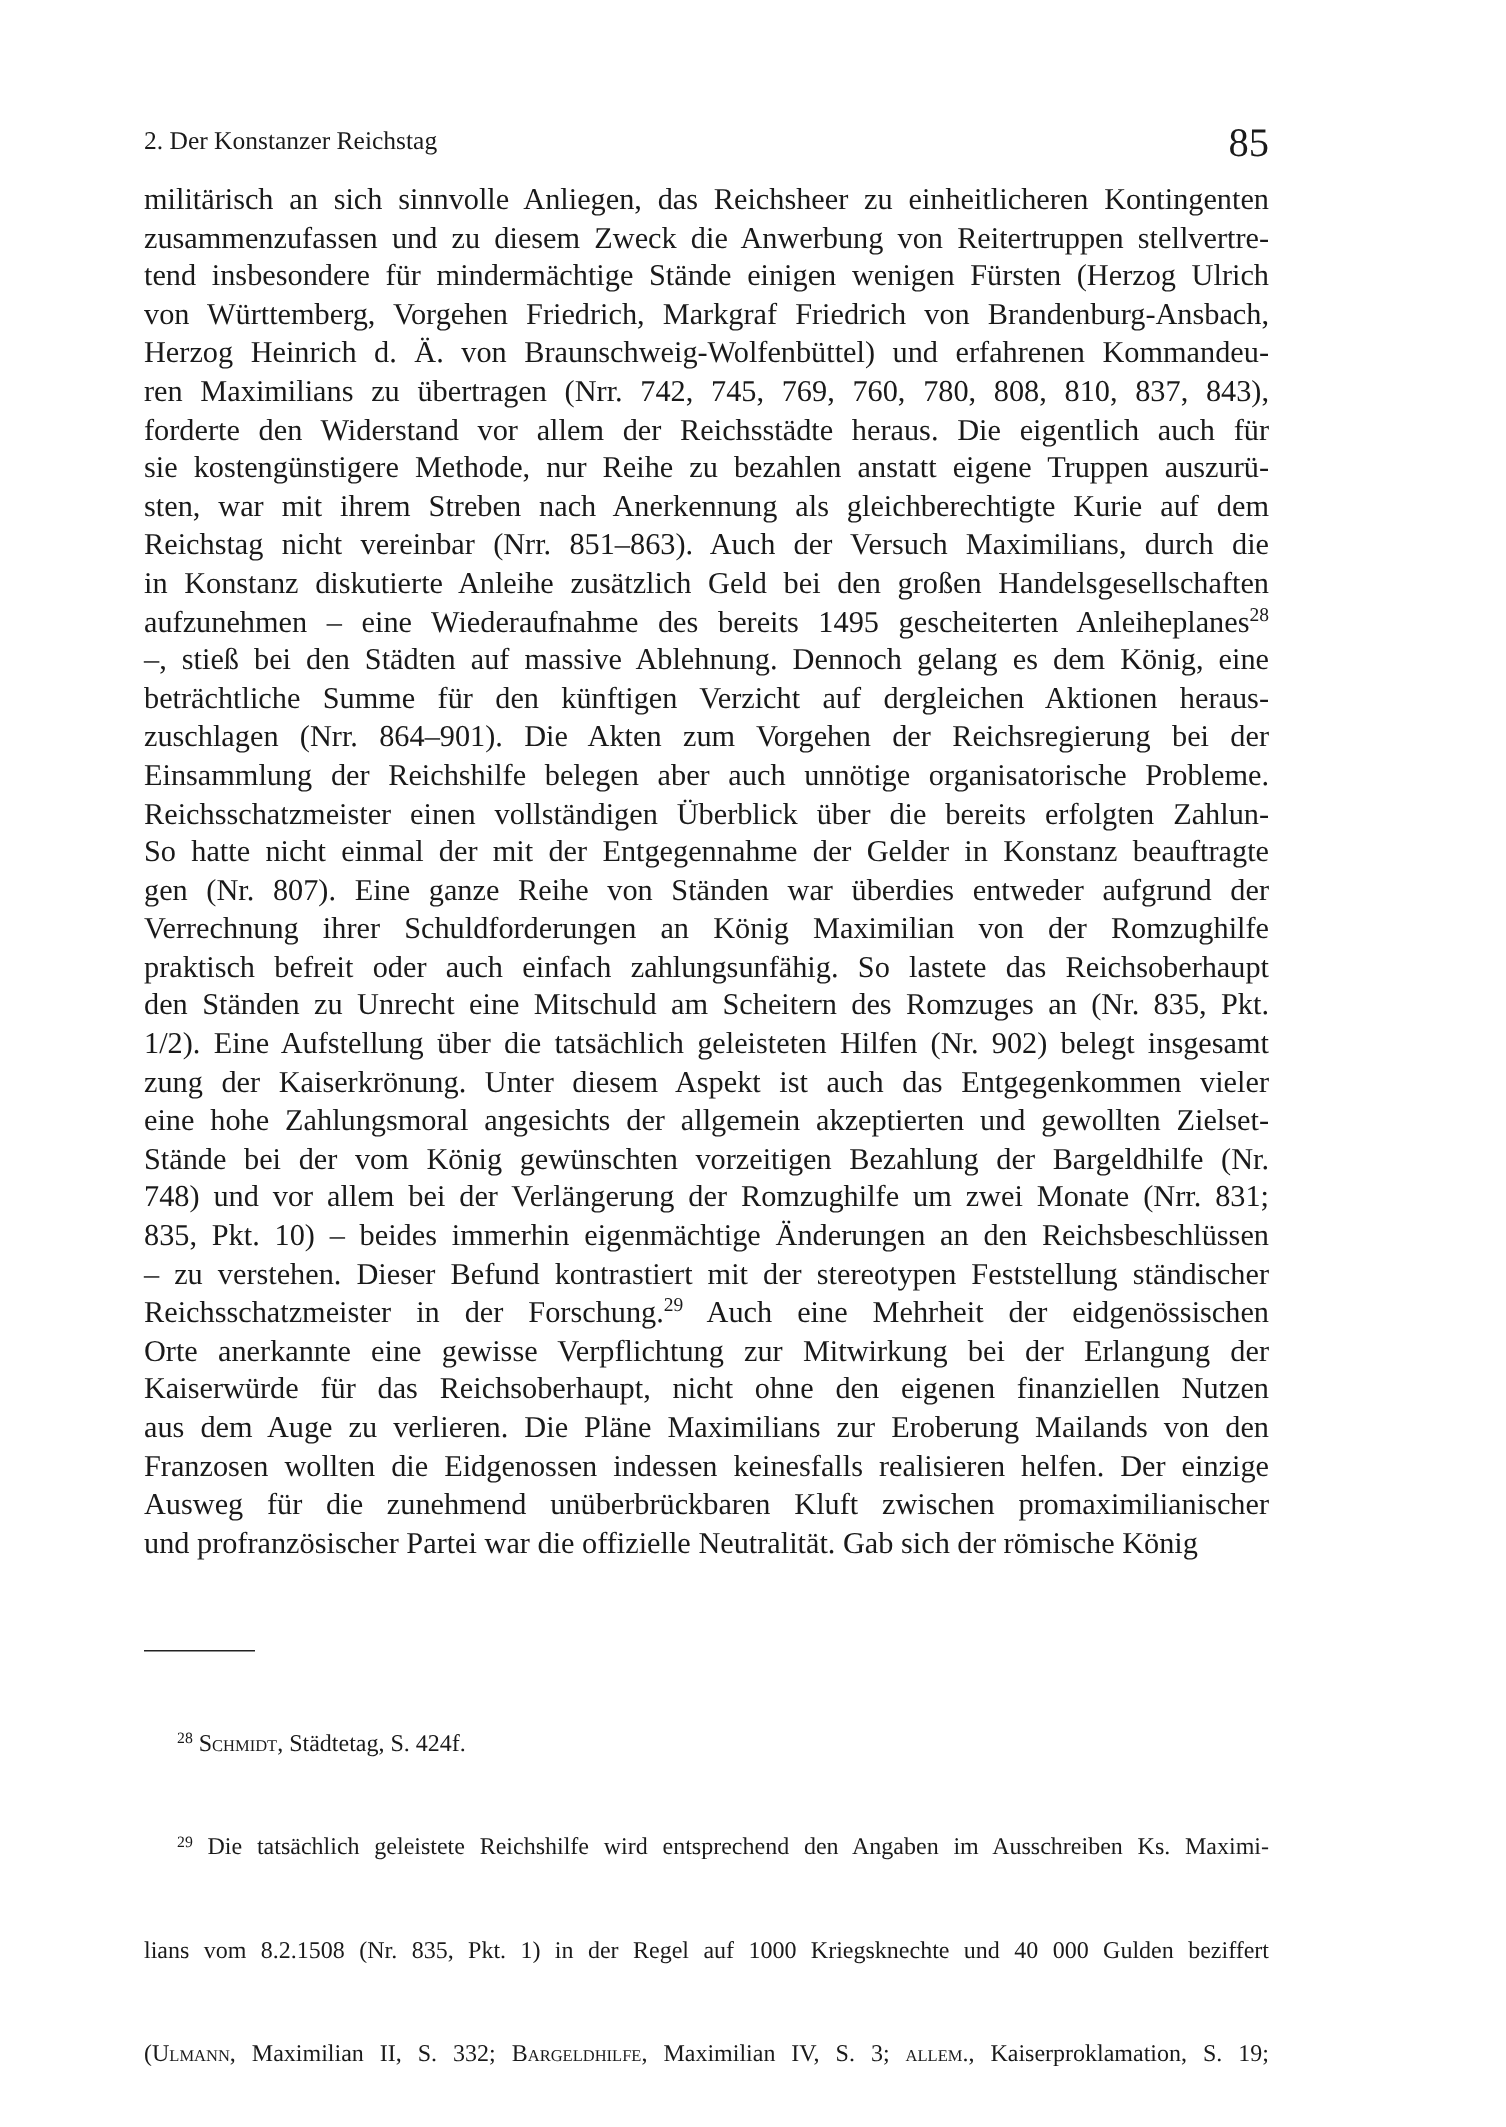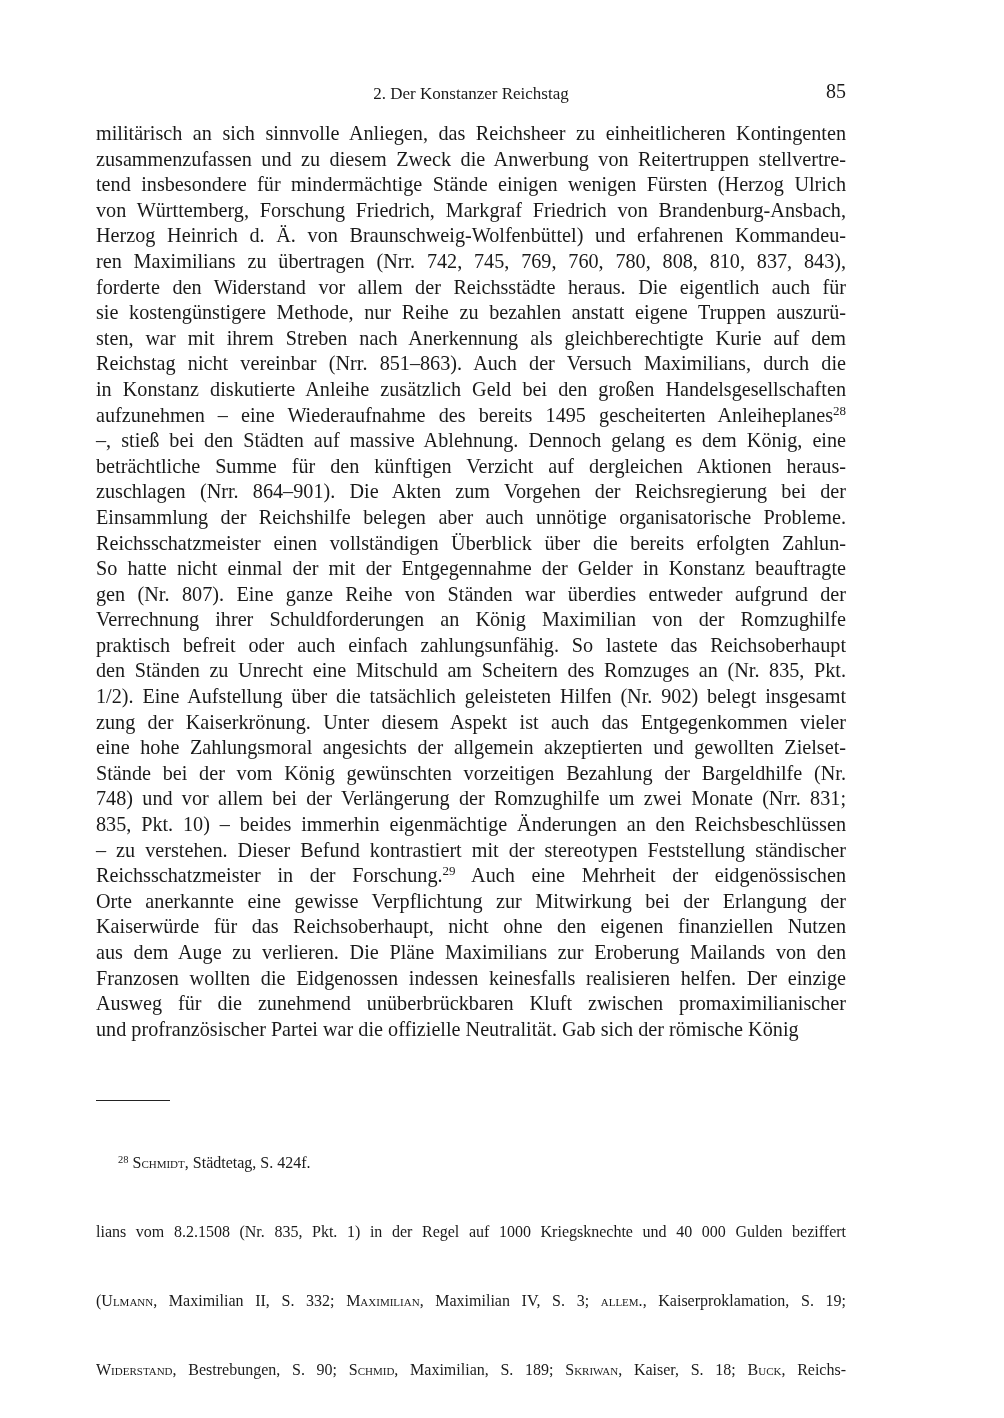--- a/index.html
+++ b/index.html
@@ -1,20 +1,20 @@
 <!DOCTYPE html>
 <html><head>
   <meta charset="utf-8">
   <style>
     html, body { margin: 0; padding: 0; background: #ffffff; }
     body { width: 1004px; height: 1418px; position: relative; overflow: hidden; color: #1a1a1a;
       font-family: "Liberation Serif", "DejaVu Serif", serif; }
     .running-head { position: absolute; top: 82px; left: 96px; width: 750px; height: 24px; }
-    .running-title { position: absolute; left: 0; right: 0; text-align: center; font-size: 17px; top: 2px; }
-    .page-number { position: absolute; right: 0; top: -2px; font-size: 20px; }
+    .running-title { position: absolute; left: 0; right: 0; font-size: 17px; top: 2px; }
+    .page-number { position: absolute; right: 0; top: -2px; font-size: 27px; }
     .body-text { position: absolute; top: 121px; left: 96px; width: 750px; }
     .line { display: block; font-size: 20.2px; line-height: 25.6px; height: 25.6px; white-space: nowrap;
       text-align: justify; text-align-last: justify; }
     .line.last { text-align-last: left; }
     sup.fnref { font-size: 13px; line-height: 0; vertical-align: 7px; }
     .fn-rule { position: absolute; top: 1100px; left: 96px; width: 74px; height: 0; border-top: 1px solid #222; }
     .footnotes { position: absolute; top: 1104px; left: 96px; width: 750px; }
     .fn-line { display: block; font-size: 16px; line-height: 21px; height: 21px; white-space: nowrap;
       text-align: justify; text-align-last: justify; margin-top: 48px; }
     .fn-line.indent { padding-left: 22px; }
@@ -27,21 +27,21 @@
 
 <div class="running-head">
   <span class="running-title">2. Der Konstanzer Reichstag</span>
   <span class="page-number">85</span>
 </div>
 
 <div class="body-text">
   <span class="line">militärisch an sich sinnvolle Anliegen, das Reichsheer zu einheitlicheren Kontingenten</span>
   <span class="line">zusammenzufassen und zu diesem Zweck die Anwerbung von Reitertruppen stellvertre-</span>
   <span class="line">tend insbesondere für mindermächtige Stände einigen wenigen Fürsten (Herzog Ulrich</span>
-  <span class="line">von Württemberg, Forschung Friedrich, Markgraf Friedrich von Brandenburg-Ansbach,</span>
+  <span class="line">von Württemberg, Vorgehen Friedrich, Markgraf Friedrich von Brandenburg-Ansbach,</span>
   <span class="line">Herzog Heinrich d. Ä. von Braunschweig-Wolfenbüttel) und erfahrenen Kommandeu-</span>
   <span class="line">ren Maximilians zu übertragen (Nrr. 742, 745, 769, 760, 780, 808, 810, 837, 843),</span>
   <span class="line">forderte den Widerstand vor allem der Reichsstädte heraus. Die eigentlich auch für</span>
   <span class="line">sie kostengünstigere Methode, nur Reihe zu bezahlen anstatt eigene Truppen auszurü-</span>
   <span class="line">sten, war mit ihrem Streben nach Anerkennung als gleichberechtigte Kurie auf dem</span>
   <span class="line">Reichstag nicht vereinbar (Nrr. 851–863). Auch der Versuch Maximilians, durch die</span>
   <span class="line">in Konstanz diskutierte Anleihe zusätzlich Geld bei den großen Handelsgesellschaften</span>
   <span class="line"><span>aufzunehmen – eine Wiederaufnahme des bereits 1495 gescheiterten Anleiheplanes</span><sup class="fnref">28</sup></span>
   <span class="line">–, stieß bei den Städten auf massive Ablehnung. Dennoch gelang es dem König, eine</span>
   <span class="line">beträchtliche Summe für den künftigen Verzicht auf dergleichen Aktionen heraus-</span>
@@ -66,17 +66,18 @@
   <span class="line">aus dem Auge zu verlieren. Die Pläne Maximilians zur Eroberung Mailands von den</span>
   <span class="line">Franzosen wollten die Eidgenossen indessen keinesfalls realisieren helfen. Der einzige</span>
   <span class="line">Ausweg für die zunehmend unüberbrückbaren Kluft zwischen promaximilianischer</span>
   <span class="line last">und profranzösischer Partei war die offizielle Neutralität. Gab sich der römische König</span>
 </div>
 
 <div class="fn-rule"></div>
 
 <div class="footnotes">
   <span class="fn-line indent last"><span class="fn-num">28</span> <span class="sc">Schmidt</span><span>, Städtetag, S. 424f.</span></span>
+  <span class="fn-line indent"><span class="fn-num">29</span> <span>Die tatsächlich geleistete Reichshilfe wird entsprechend den Angaben im Ausschreiben Ks. Maximi-</span></span>
   <span class="fn-line">lians vom 8.2.1508 (Nr. 835, Pkt. 1) in der Regel auf 1000 Kriegsknechte und 40 000 Gulden beziffert</span>
-  <span class="fn-line"><span>(</span><span class="sc">Ulmann</span><span>, Maximilian II, S. 332; </span><span class="sc">Maximilian</span><span>, Maximilian IV, S. 3; </span><span class="sc">allem.</span><span>, Kaiserproklamation, S. 19;</span></span>
+  <span class="fn-line"><span>(</span><span class="sc">Ulmann</span><span>, Maximilian II, S. 332; </span><span class="sc">Bargeldhilfe</span><span>, Maximilian IV, S. 3; </span><span class="sc">allem.</span><span>, Kaiserproklamation, S. 19;</span></span>
   <span class="fn-line"><span class="sc">Widerstand</span><span>, Bestrebungen, S. 90; </span><span class="sc">Schmid</span><span>, Maximilian, S. 189; </span><span class="sc">Skriwan</span><span>, Kaiser, S. 18; </span><span class="sc">Buck</span><span>, Reichs-</span></span>
   <span class="fn-line last">höher (Nr. 835 Anm. 2).</span>
 </div>
 
 </body></html>

